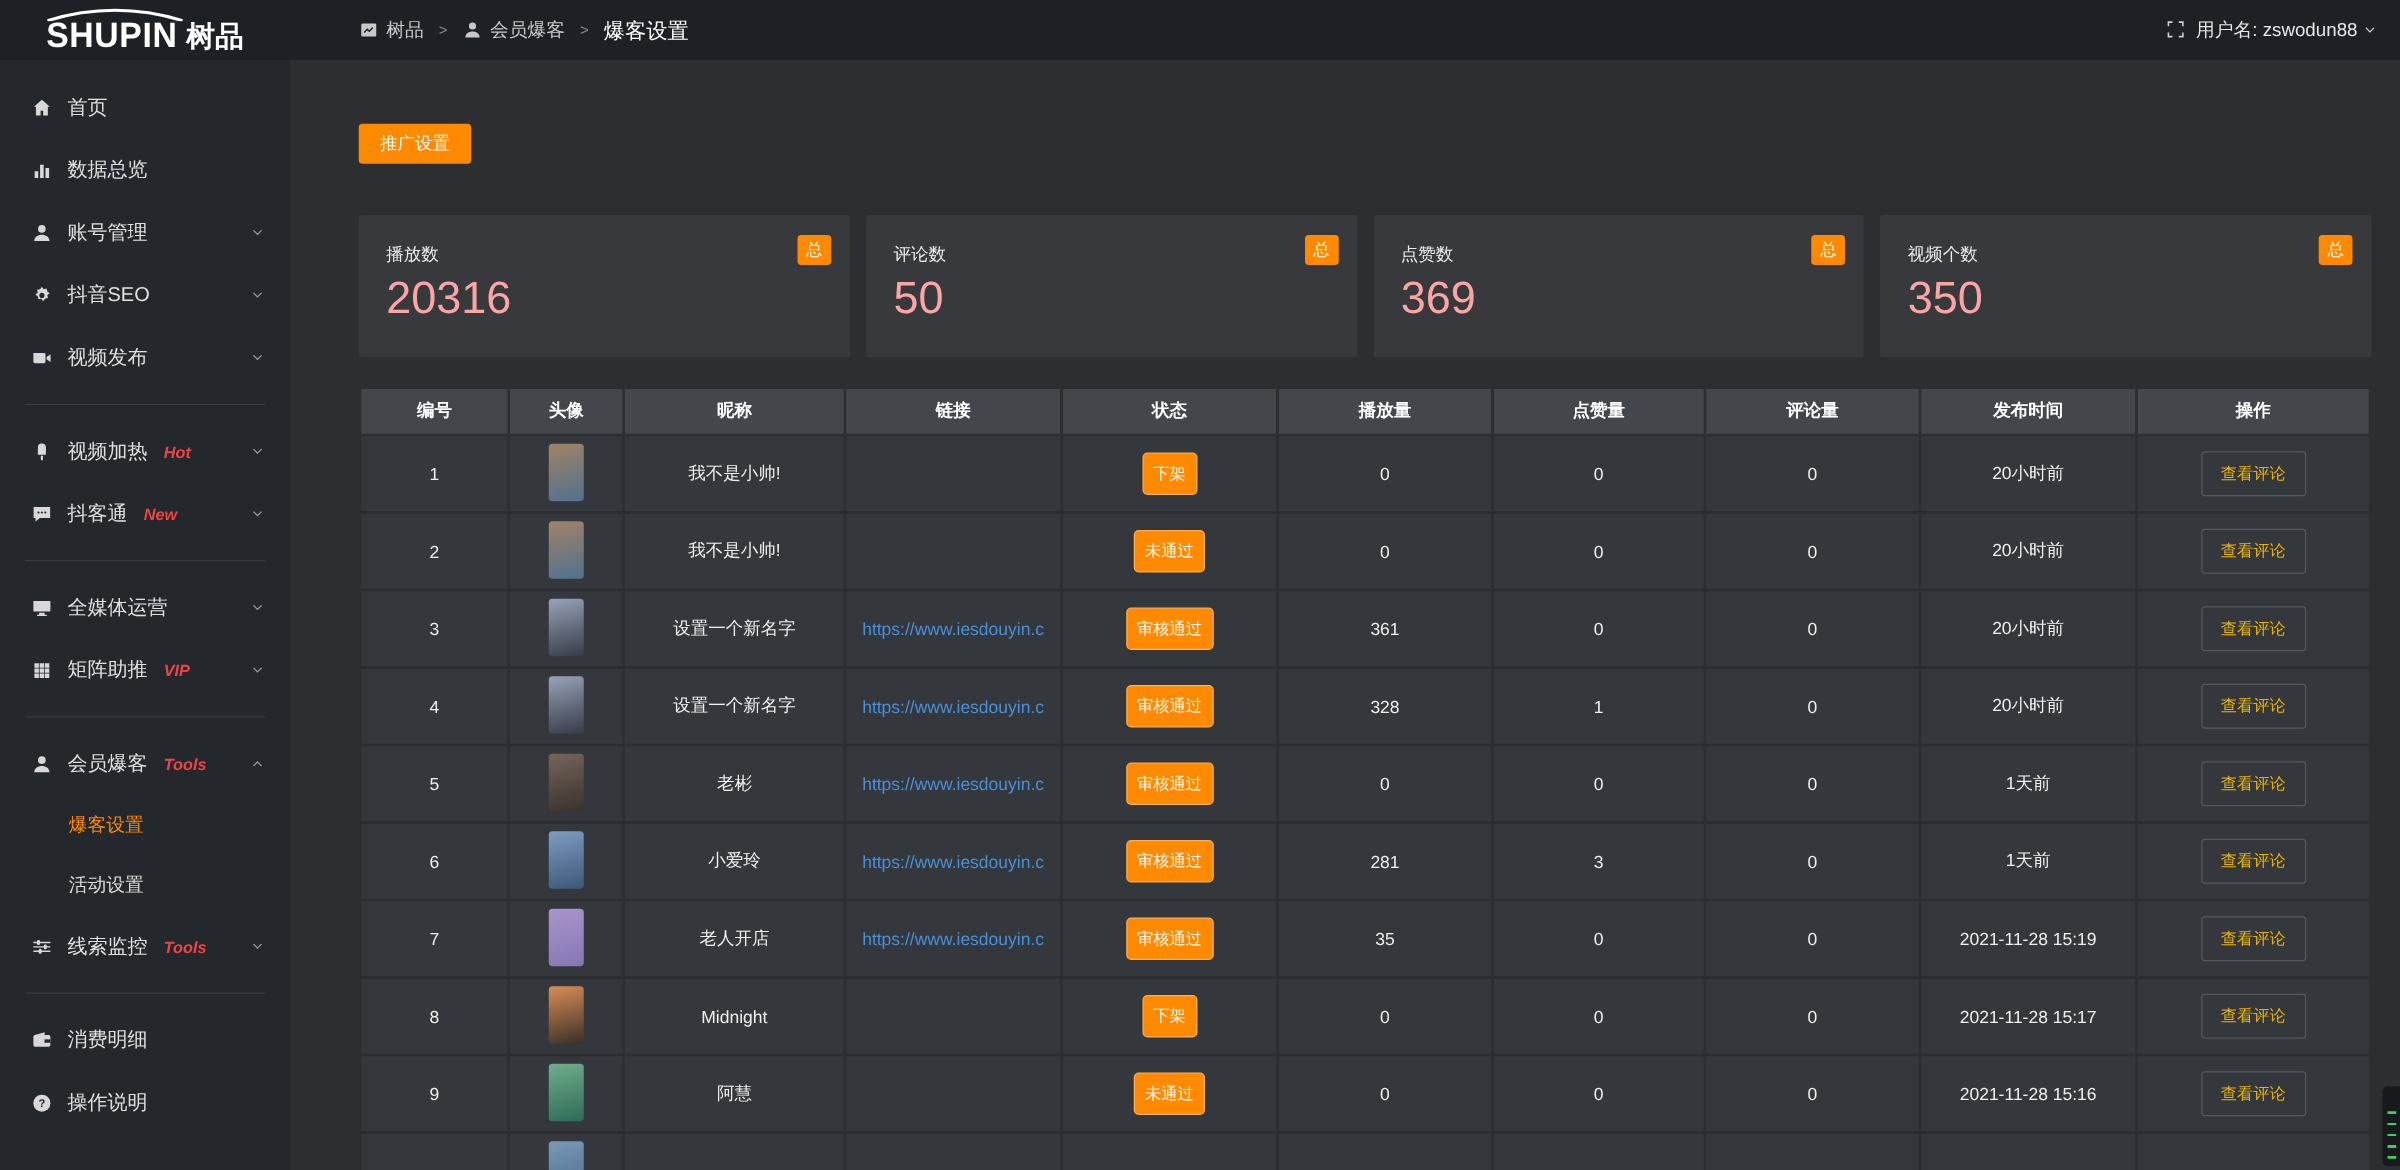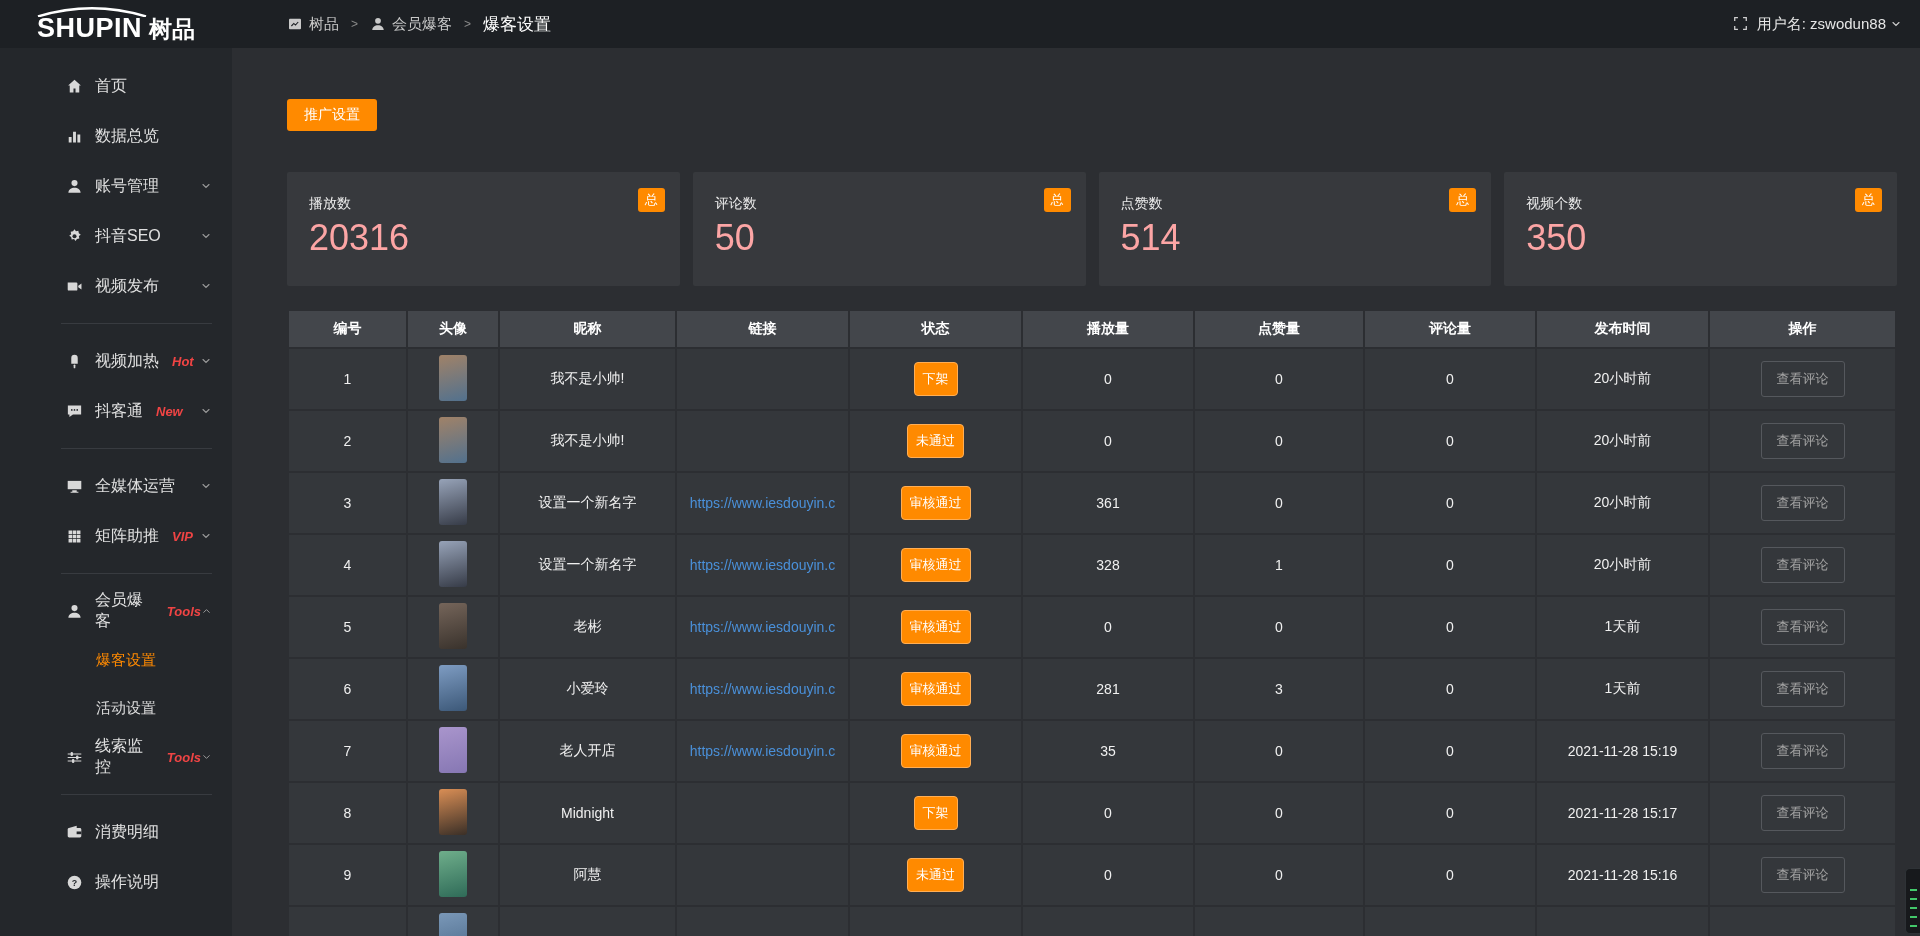--- a/index.html
+++ b/index.html
@@ -19,21 +19,21 @@
   .crumb-sep { color:#8a8a8a; font-size:12px; margin:0 12px; }
   .crumb-current { color:#fff; font-size:17px; }
   .topbar-right { margin-left:auto; margin-right:18px; display:flex; gap:8px; color:#e6e6e6; font-size:15px; }
   .fs-icon { width:17px; height:17px; color:#cfcfcf; cursor:pointer; }
   .user-entry { display:flex; align-items:center; gap:4px; cursor:pointer; }
   .user-chevron { width:12px; height:12px; color:#cfcfcf; }
   svg { display:block; }
   .fill-ic svg { width:100%; height:100%; fill:currentColor; }
   
   .sidebar { position:absolute; top:48px; left:0; width:232px; height:888px;
-    background:#24272b; padding-top:13px; overflow:hidden;padding-left:41px; }
+    background:#24272b; padding-top:13px; overflow:hidden; }
   .side-item { height:50px; display:flex; align-items:center; padding:0 20px 0 25px;
     color:#e0e0e0; font-size:16px; cursor:pointer; }
   .s-icon { width:17px; height:17px; margin-right:12px; color:#d8d8d8; flex:none; }
   .s-badge { font-style:italic; font-weight:bold; font-size:13px; margin-left:13px; }
   .badge-red { color:#f04444; }
   .badge-gold { color:#ef4444; }
   .s-chevron { margin-left:auto; width:12px; height:12px; color:#9a9a9a; }
   .s-chevron.up { transform:rotate(180deg); }
   .side-divider { height:1px; background:#383b40; margin:12px 20px; }
   .sub-item { height:48px; display:flex; align-items:center; padding-left:55px;
@@ -55,21 +55,21 @@
   th { background:#43464b; height:38px; color:#fff; font-size:14px; font-weight:600; }
   td { background:#34373b; height:62px; color:#f0f0f0; font-size:14px; text-align:center; vertical-align:middle; }
   th,td { border:2px solid #2c2e32; overflow:hidden; white-space:nowrap; }
   .col-no{width:119px}.col-av{width:92px}.col-nick{width:177px}.col-link{width:173px}
   .col-status{width:173px}.col-play{width:172px}.col-like{width:170px}
   .col-cmt{width:172px}.col-time{width:173px}.col-op{width:187px}
   .avatar { display:inline-block; width:28px; height:46px; border-radius:3px; }
   .row-link { color:#4a90d9; text-decoration:none; }
   .status-badge { display:inline-block; background:#ff8a00; border:1px solid #ffae55;
     color:#fff; font-size:13px; padding:7px 8px; border-radius:4px; }
-  .view-btn { background:transparent; border:1px solid #55585d; color:#a3a3a3;
+  .view-btn { background:transparent; border:1px solid #55585d; color:#eab308;
     font-size:13px; padding:8px 15px; border-radius:3px; cursor:pointer; font-family:inherit; }
   
   .floating-widget { position:absolute; right:0; bottom:2px; width:15px; height:66px;
     background:#17191c; border:1px solid #2e3236; border-right:none; border-radius:5px 0 0 5px; }
   .floating-widget .dashes { width:7px; height:38px; margin:20px auto 0;
     background:repeating-linear-gradient(180deg,#43c96b 0 2px,transparent 2px 9px); }
 </style>
 </head>
 <body>
 
@@ -334,21 +334,21 @@
   </div>
 
   <div class="card">
     <div class="card-label">评论数</div>
     <div class="card-value">50</div>
     <span class="card-badge">总</span>
   </div>
 
   <div class="card">
     <div class="card-label">点赞数</div>
-    <div class="card-value">514</div>
+    <div class="card-value">369</div>
     <span class="card-badge">总</span>
   </div>
 
   <div class="card">
     <div class="card-label">视频个数</div>
     <div class="card-value">350</div>
     <span class="card-badge">总</span>
   </div>
 </div>
 

